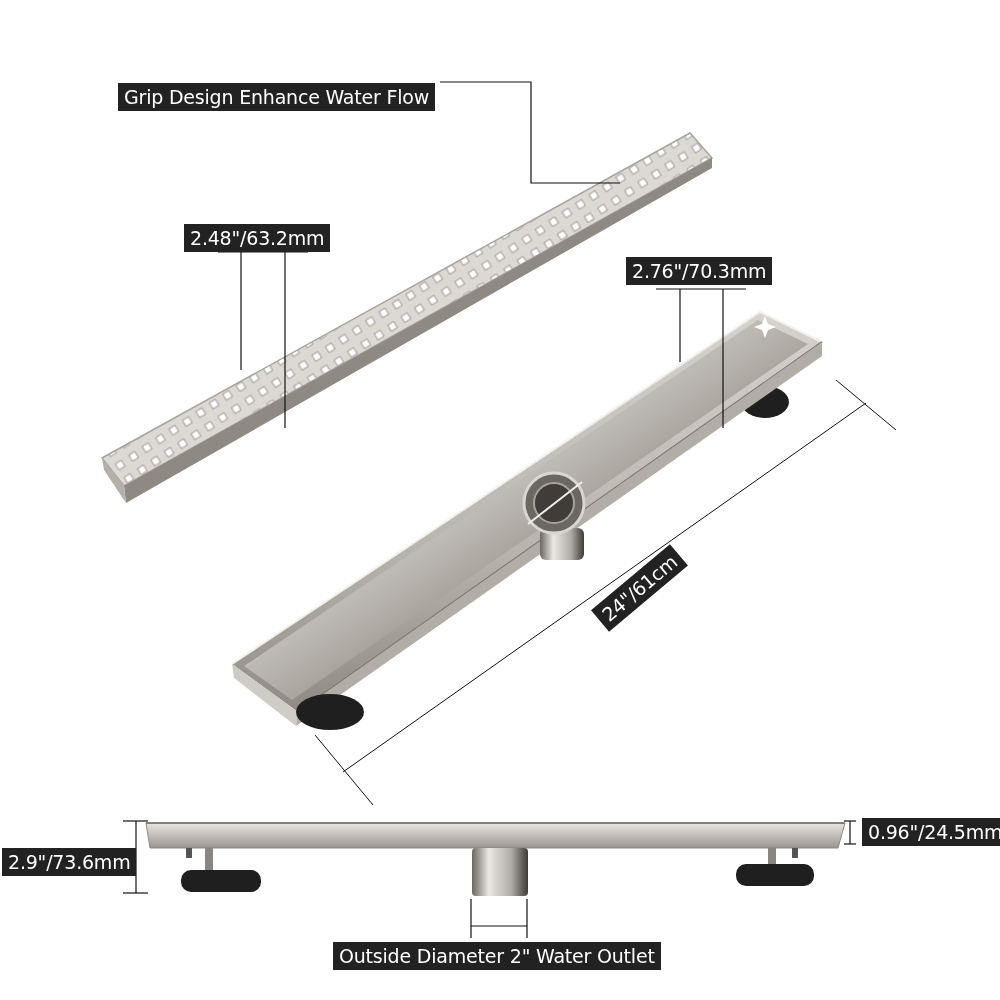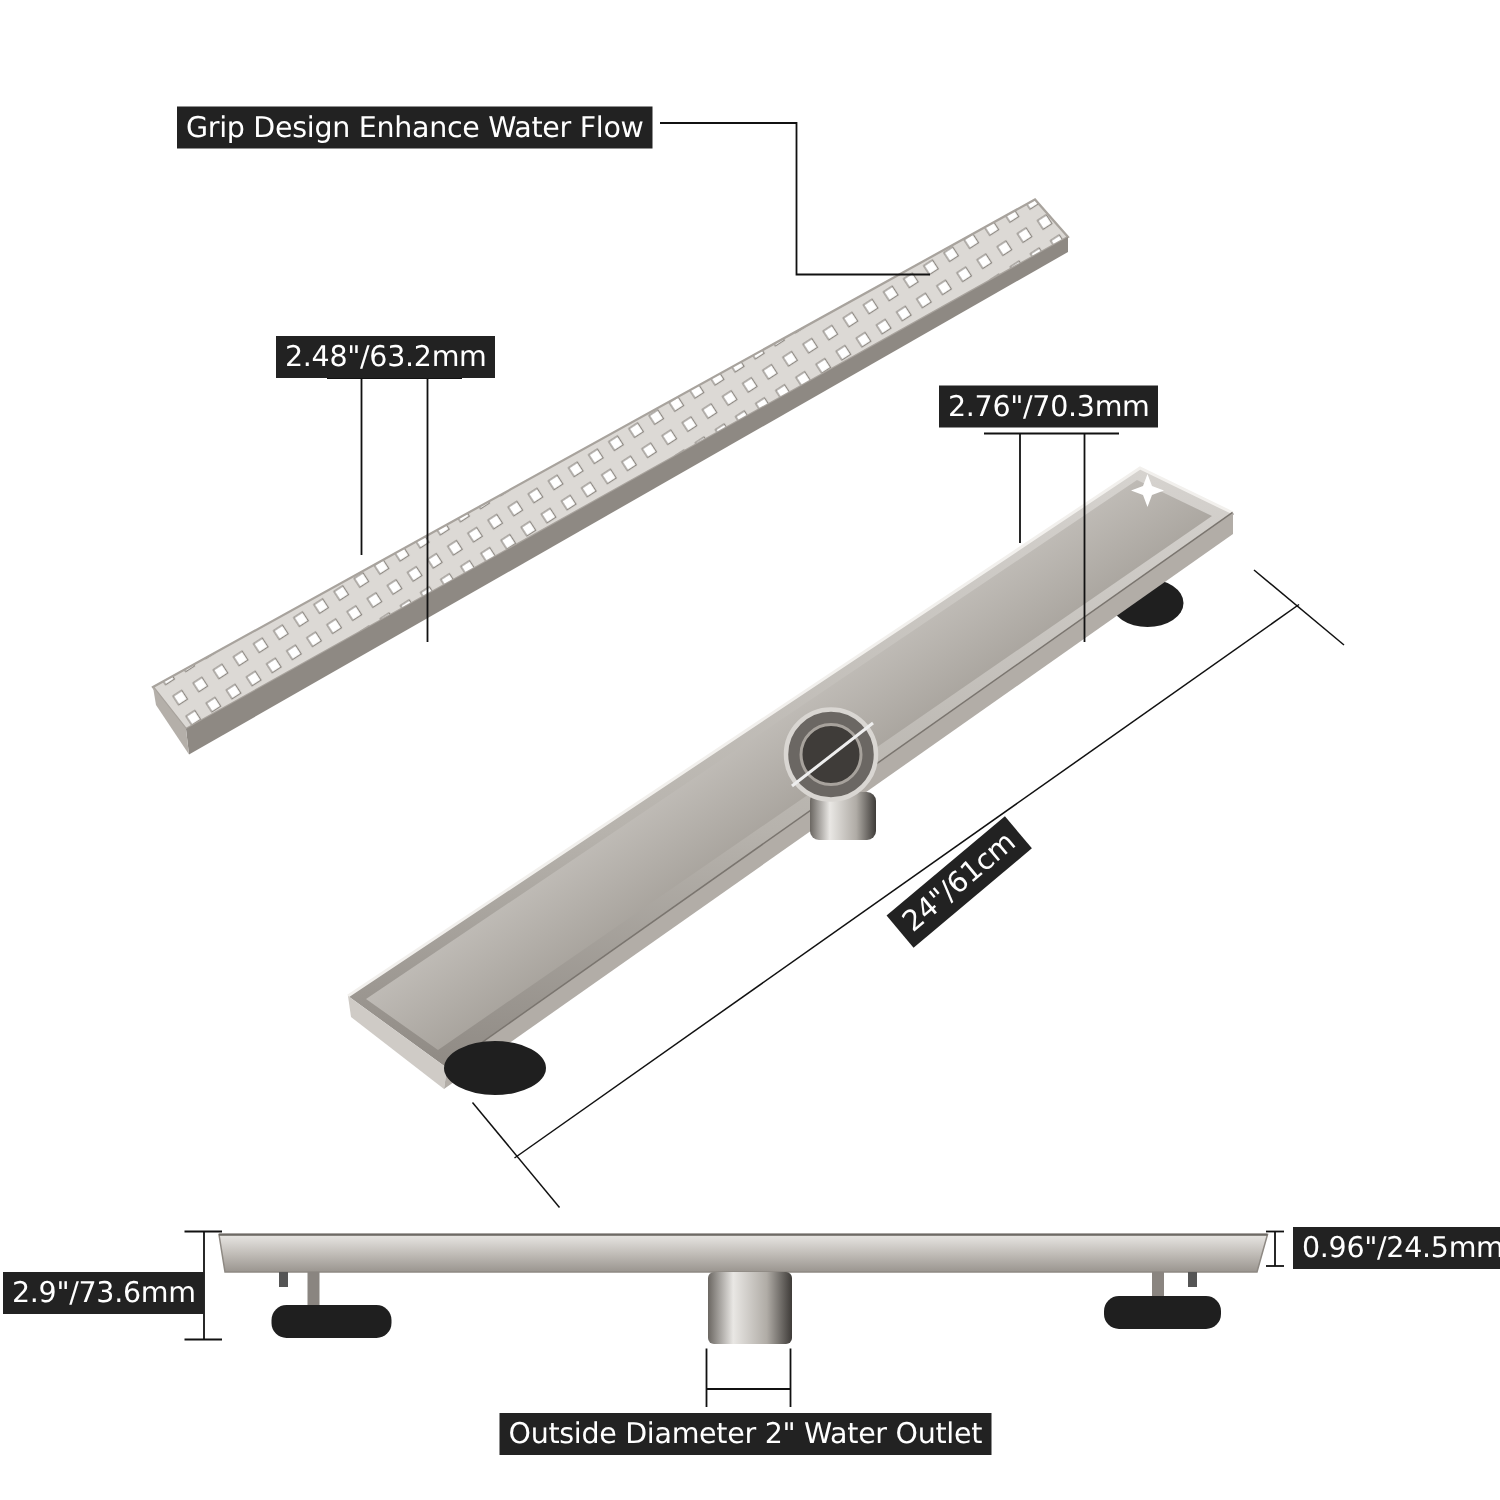--- a/index.html
+++ b/index.html
@@ -142,21 +142,21 @@
       <line x1="850" y1="821" x2="850" y2="844"></line>
     </g>
 
     <g stroke="#111" stroke-width="1.2" fill="none">
       <line x1="471" y1="899" x2="471" y2="938"></line>
       <line x1="527" y1="899" x2="527" y2="938"></line>
       <line x1="471" y1="926" x2="527" y2="926"></line>
     </g>
   </svg>
 
-  <div class="label" style="left:118px; top:71px;">Grip Design Enhance Water Flow</div>
+  <div class="label" style="left:118px; top:83px;">Grip Design Enhance Water Flow</div>
 
   <div class="label" style="left:184px; top:224px;">2.48"/63.2mm</div>
 
   <div class="label" style="left:626px; top:257px;">2.76"/70.3mm</div>
 
   <div class="label" style="left:588px; top:574px; transform: rotate(-40deg); transform-origin: center;">24"/61cm</div>
 
   <div class="label" style="left:2px; top:848px;">2.9"/73.6mm</div>
 
   <div class="label" style="left:862px; top:818px;">0.96"/24.5mm</div>

